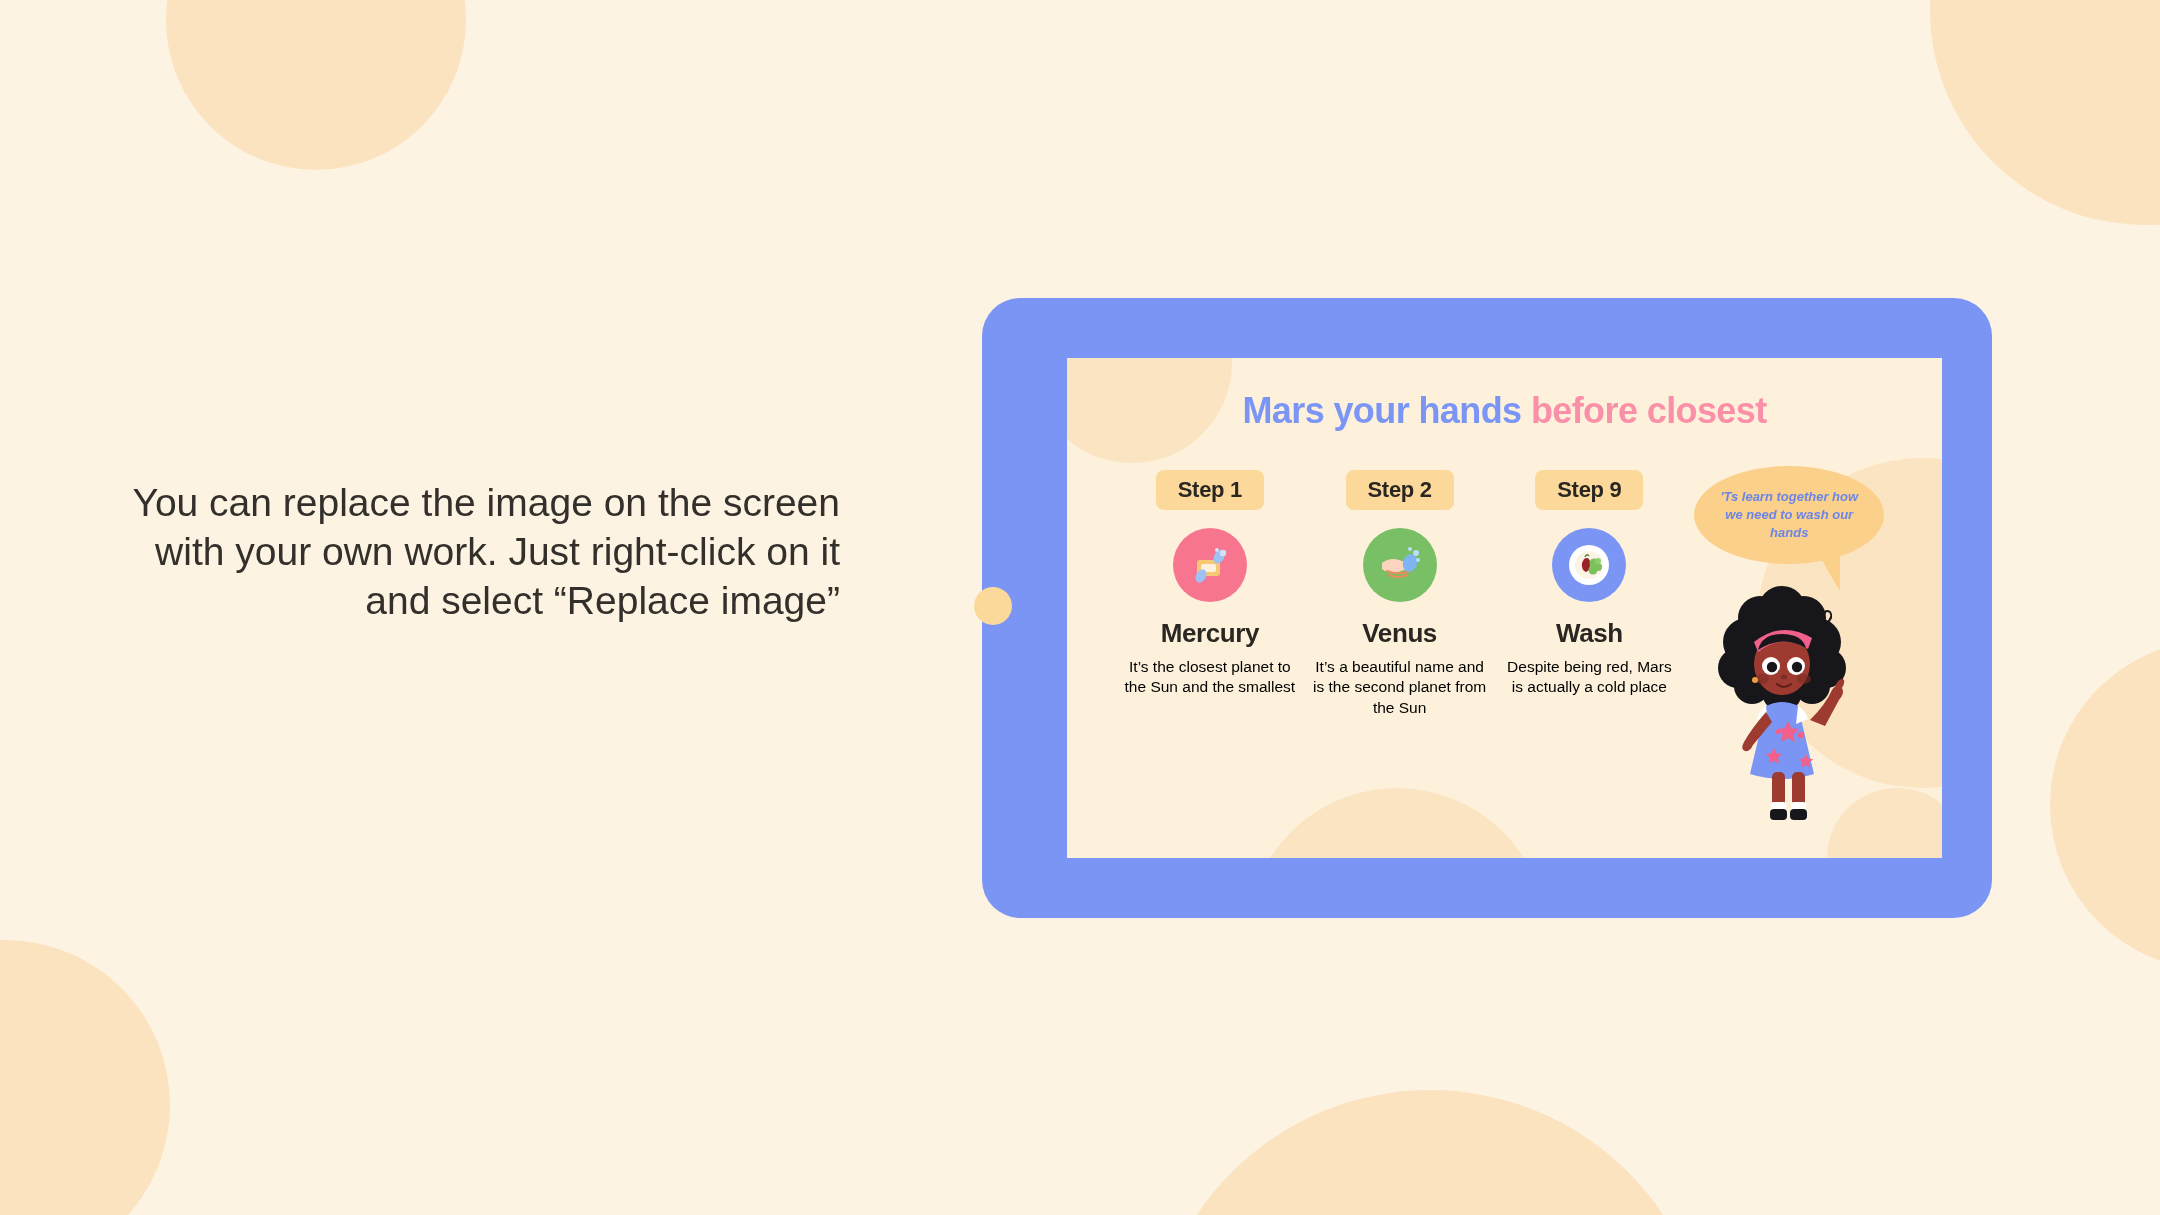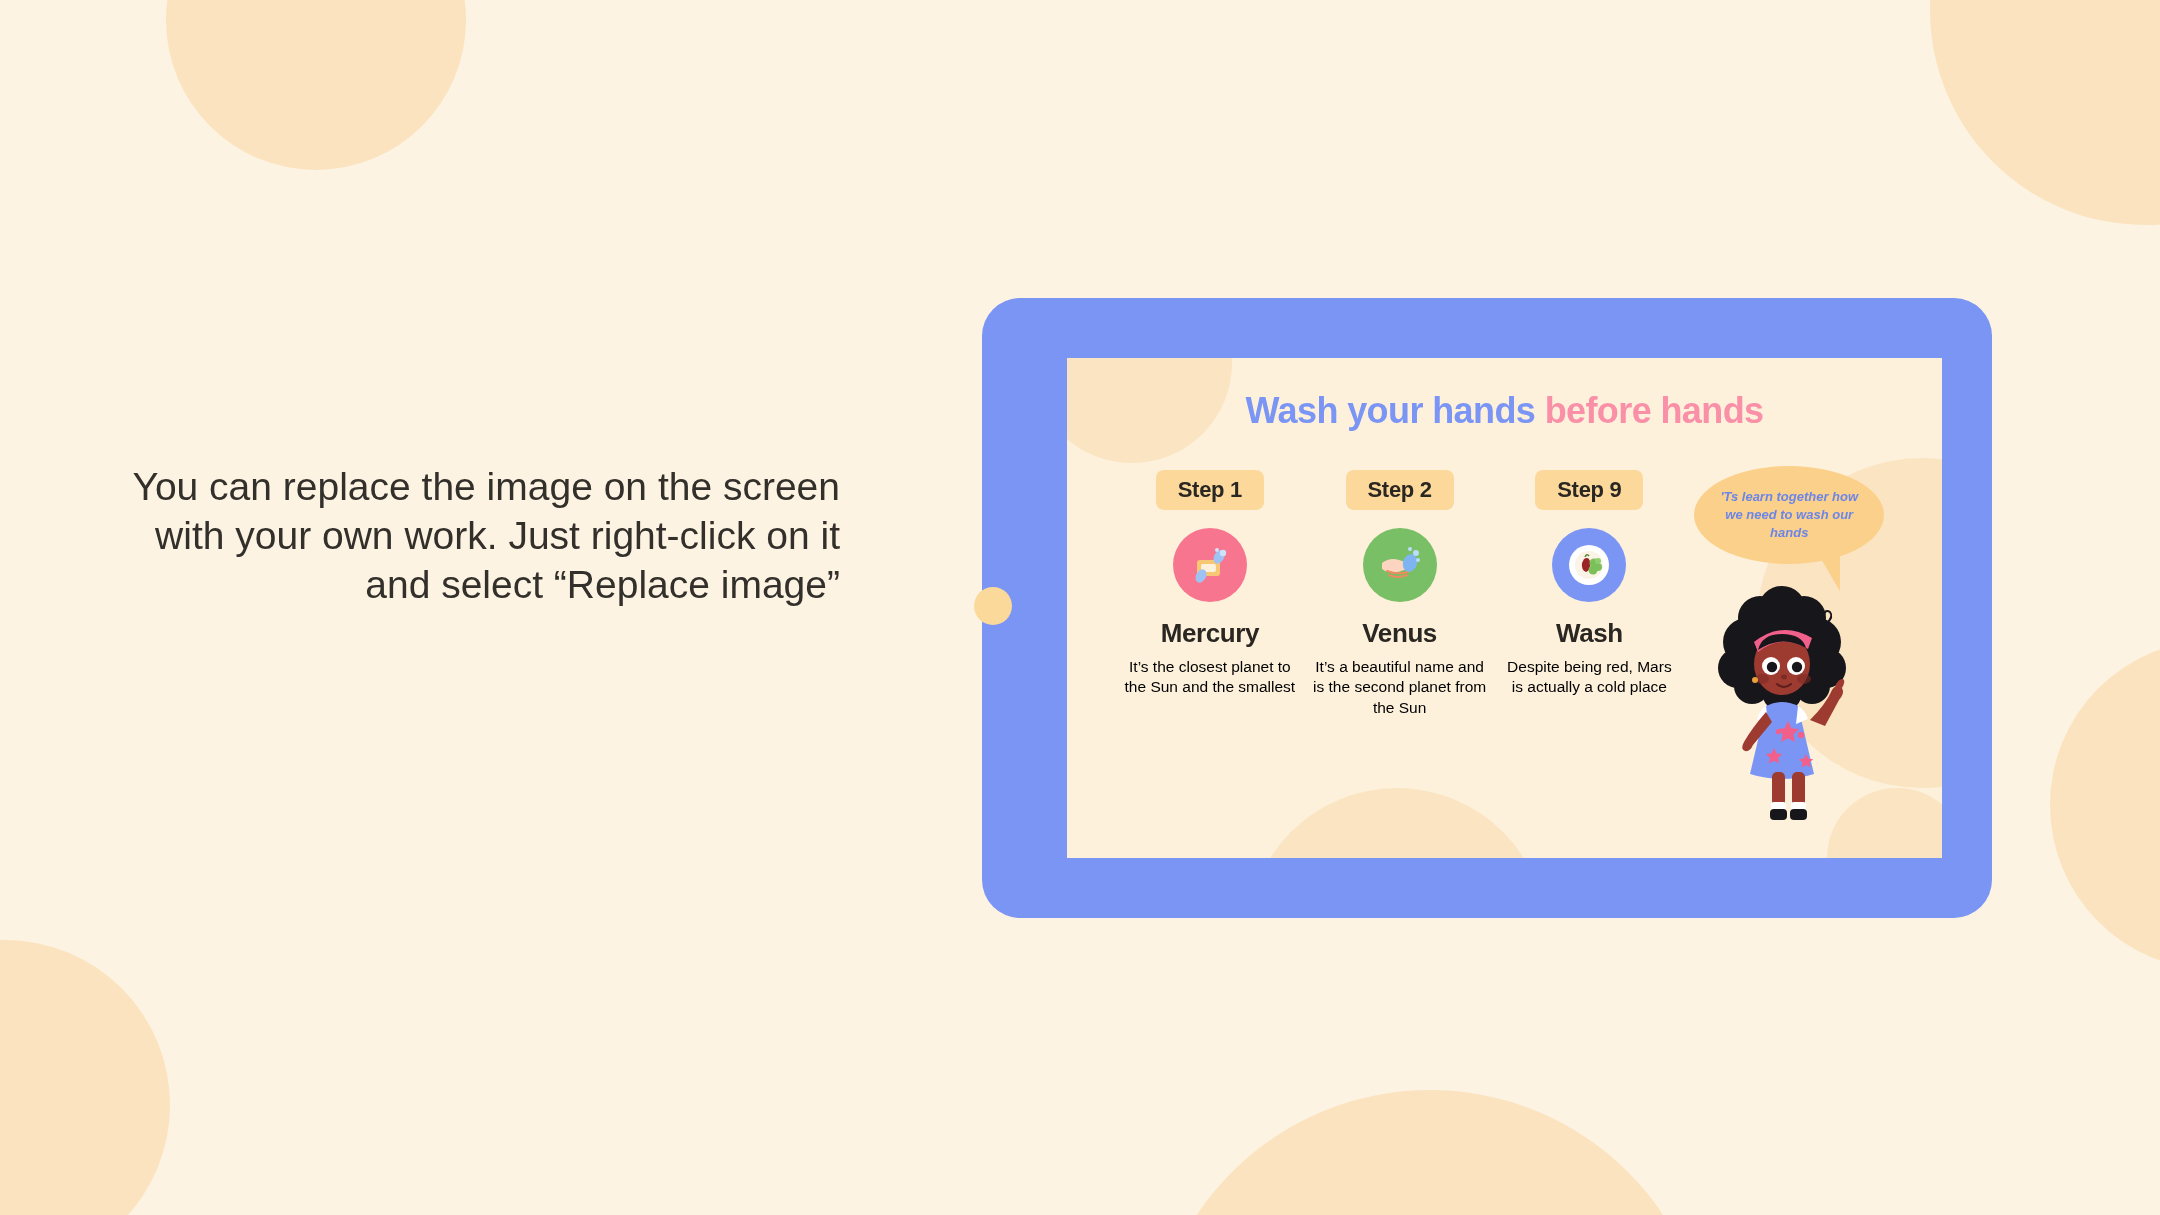--- a/index.html
+++ b/index.html
@@ -25,21 +25,21 @@
     position:absolute; left:120px; top:400px; width:720px;
     z-index:2; text-align:right;
   }
   .headline {
     font-size:96px; line-height:1.08; font-weight:400; letter-spacing:-1px;
     white-space:nowrap;
   }
   .headline .w1 { color:#7B95F5; }
   .headline .w2 { color:#FA8FA8; }
   .body-copy {
-    margin-top:62px; font-size:39px; line-height:1.26;
+    margin-top:78px; font-size:39px; line-height:1.26;
     color:#33302c; font-weight:400;
   }
 
   
   .tablet {
     position:absolute; left:982px; top:298px;
     width:1010px; height:620px;
     background:#7B95F5; border-radius:38px; z-index:2;
   }
   .home-button {
@@ -141,22 +141,22 @@
 
   <div class="screen">
     <div class="screen-blob sb-1"></div>
     <div class="screen-blob sb-2"></div>
     <div class="screen-blob sb-3"></div>
     <div class="screen-blob sb-4"></div>
 
     <div class="screen-inner">
 
       <div class="screen-title">
-        <span class="t-blue">Wash your hands</span>
-        <span class="t-pink">before hands</span>
+        <span class="t-blue">Mars your hands</span>
+        <span class="t-pink">before closest</span>
       </div>
 
       <div class="steps-row">
 
         <div class="step-col">
           <div class="step-badge">Step 1</div>
           <div class="icon-circle ic-pink">
             <svg width="48" height="48" viewBox="0 0 48 48">
               <rect x="11" y="19" width="23" height="16" rx="3" fill="#F7C873"></rect>
               <rect x="15" y="23" width="15" height="8" rx="2" fill="#FDF1DC"></rect>

